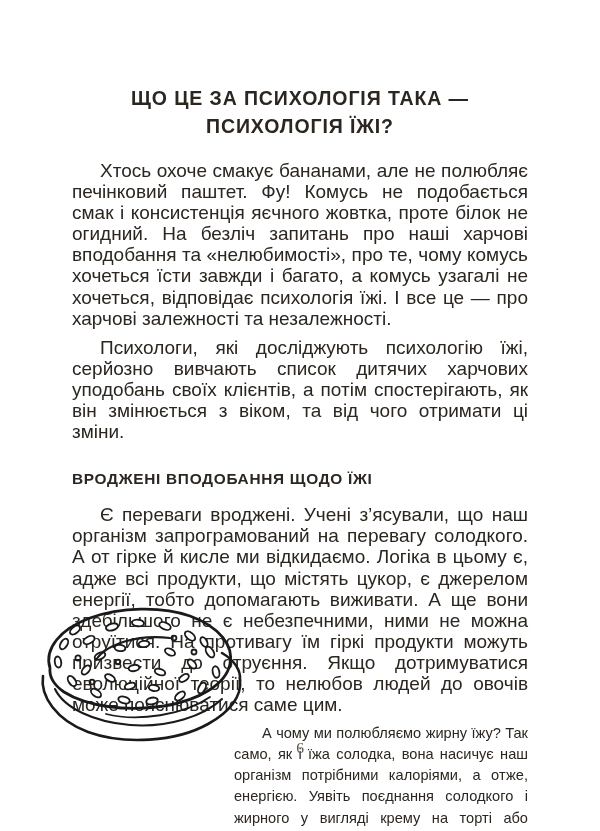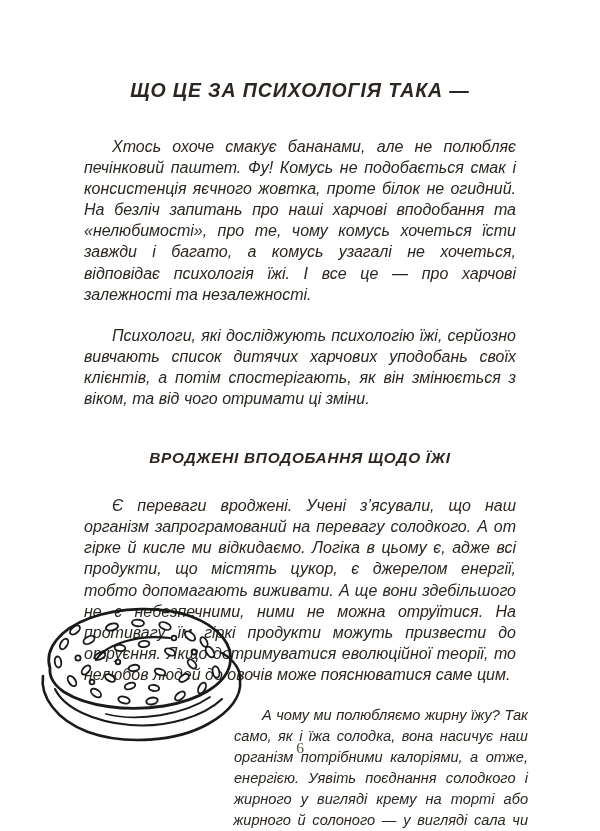--- a/index.html
+++ b/index.html
@@ -18,24 +18,23 @@
     height: 831px;
     background: #ffffff;
     overflow: hidden;
     box-sizing: border-box;
   }
 
   
   .content {
     position: absolute;
     left: 72px;
-    top: 8px;
+    top: 16px;
     width: 456px;
     height: 714px;
-    font-style: italic;
   }
 
   
   .chapter-title {
     margin: 0;
     padding-top: 68px;
     text-align: center;
     font-weight: 700;
     font-size: 19.5px;
     line-height: 28px;
@@ -46,33 +45,33 @@
   .chapter-title .line {
     display: block;
     white-space: nowrap;
   }
 
   
   .section-heading {
     margin: 0;
     padding-top: 26px;
     padding-bottom: 4px;
-    text-align: center;
+    text-align: left;
     font-weight: 700;
     font-size: 15.4px;
     line-height: 22px;
     letter-spacing: 0.7px;
     color: #2b2620;
   }
 
   
   .body-text {
-    margin: 12px;
+    margin: 0;
     padding-top: 14px;
-    font-size: 16px;
+    font-size: 19px;
     line-height: 21.1px;
     text-align: justify;
     text-justify: inter-word;
     text-indent: 28px;
     color: #2b2620;
     hyphens: manual;
   }
   .body-text.tight {
     padding-top: 8px;
   }
@@ -137,20 +136,21 @@
 </style>
 </head>
 <body>
 
 <div class="page">
 
   <div class="content">
 
     <h1 class="chapter-title">
       <span class="line">ЩО ЦЕ ЗА ПСИХОЛОГІЯ ТАКА —</span>
+      <span class="line">ПСИХОЛОГІЯ ЇЖІ?</span>
     </h1>
 
     <p class="body-text first-after-title">Хтось охоче смакує бананами, але не полюбляє печінковий паштет. Фу! Комусь не подобається смак і консистенція яєчного жовтка, проте білок не огидний. На безліч запитань про наші харчові вподобання та «нелюбимості», про те, чому комусь хочеться їсти завжди і багато, а комусь узагалі не хочеться, відповідає психологія їжі. І все це — про харчові залежності та незалежності.</p>
 
     <p class="body-text tight">Психологи, які досліджують психологію їжі, серйозно вивчають список дитячих харчових уподобань своїх клієнтів, а потім спостерігають, як він змінюється з віком, та від чого отримати ці зміни.</p>
 
     <h2 class="section-heading">ВРОДЖЕНІ ВПОДОБАННЯ ЩОДО ЇЖІ</h2>
 
     <p class="body-text after-heading">Є переваги вроджені. Учені з’ясували, що наш організм запрограмований на перевагу солодкого. А от гірке й кисле ми відкидаємо. Логіка в цьому є, адже всі продукти, що містять цукор, є джерелом енергії, тобто допомагають виживати. А ще вони здебільшого не є небезпечними, ними не можна отруїтися. На противагу їм гіркі продукти можуть призвести до отруєння. Якщо дотримуватися еволюційної теорії, то нелюбов людей до овочів може пояснюватися саме цим.</p>
 

